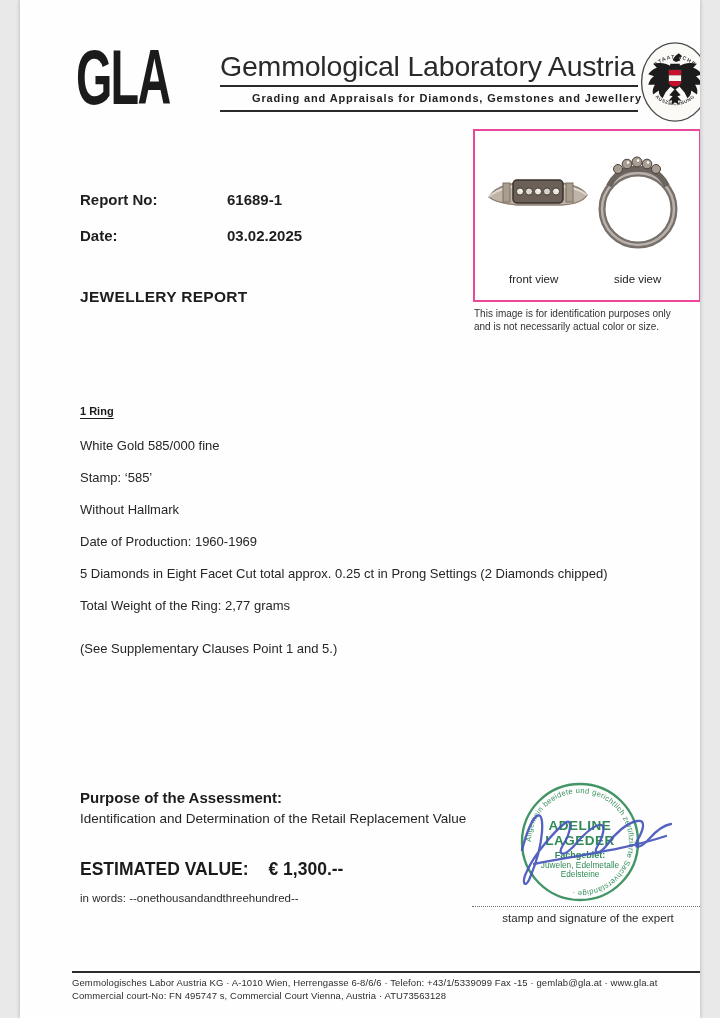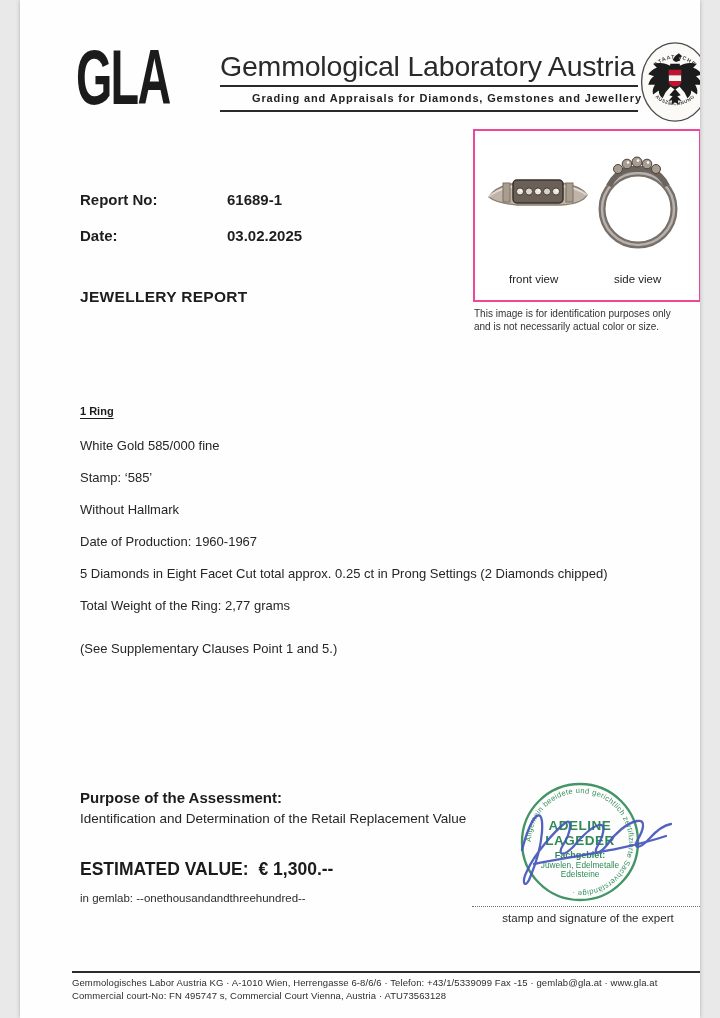--- a/index.html
+++ b/index.html
@@ -33,21 +33,21 @@
 
   
   .sec-heading { left:60px; font-size:15px; font-weight:700; color:#1c1c1c; }
   .item-title { left:60px; top:405px; font-size:11px; font-weight:700; color:#1c1c1c;
                 text-decoration:underline; text-underline-offset:3px; }
   .desc-line { left:60px; font-size:13px; color:#262626; }
 
   
   .purpose-text { left:60px; top:811px; font-size:13.5px; color:#262626; }
   .est-line { left:60px; top:859px; font-size:17.5px; font-weight:700; color:#1b1b1b; }
-  .est-value { margin-left:10px; }
+  .est-value { margin-left:20px; }
   .in-words { left:60px; top:892px; font-size:11.5px; color:#2c2c2c; }
 
   
   .stamp-svg { left:492px; top:774px; }
   .sig-svg { left:482px; top:770px; pointer-events:none; }
   .stamp-sep { left:452px; top:906px; width:232px; border-top:1.6px dotted #6f6f6f; }
   .stamp-caption { left:452px; top:912px; width:232px; text-align:center; font-size:11.5px; color:#2a2a2a; }
 
   
   .footer-rule { left:52px; top:971px; width:632px; height:2px; background:#2c2c2c; }
@@ -141,31 +141,31 @@
   </div>
   <div class="abs photo-caption">
     <div>This image is for identification purposes only</div>
     <div>and is not necessarily actual color or size.</div>
   </div>
 
   <div class="abs item-title">1 Ring</div>
   <div class="abs desc-line" style="top:438px">White Gold 585/000 fine</div>
   <div class="abs desc-line" style="top:470px">Stamp: ‘585’</div>
   <div class="abs desc-line" style="top:502px">Without Hallmark</div>
-  <div class="abs desc-line" style="top:534px">Date of Production: 1960-1967</div>
+  <div class="abs desc-line" style="top:534px">Date of Production: 1960-1969</div>
   <div class="abs desc-line" style="top:566px">5 Diamonds in Eight Facet Cut total approx. 0.25 ct in Prong Settings (2 Diamonds chipped)</div>
   <div class="abs desc-line" style="top:598px">Total Weight of the Ring: 2,77 grams</div>
   <div class="abs desc-line" style="top:641px">(See Supplementary Clauses Point 1 and 5.)</div>
 
   <div class="abs sec-heading" style="top:789px">Purpose of the Assessment:</div>
   <div class="abs purpose-text">Identification and Determination of the Retail Replacement Value</div>
   <div class="abs est-line">
     <span>ESTIMATED VALUE:</span><span class="est-value">€ 1,300.--</span>
   </div>
-  <div class="abs in-words">in gemlab: --onethousandandthreehundred--</div>
+  <div class="abs in-words">in words: --onethousandandthreehundred--</div>
 
   <svg class="abs stamp-svg" width="136" height="136" viewBox="0 0 136 136">
     <defs>
       <path id="stampring" d="M 68,68 m -49,0 a 49,49 0 1 1 98,0 a 49,49 0 1 1 -98,0"></path>
     </defs>
     <circle cx="68" cy="68" r="58" fill="none" stroke="#2f8a55" stroke-width="2.4" opacity=".9"></circle>
     <text font-size="7.6" fill="#2f8a55" letter-spacing=".3" opacity=".95">
       <textPath href="#stampring">Allgemein beeidete und gerichtlich zertifizierte Sachverständige ·</textPath>
     </text>
     <g fill="#2f8a55" text-anchor="middle">

